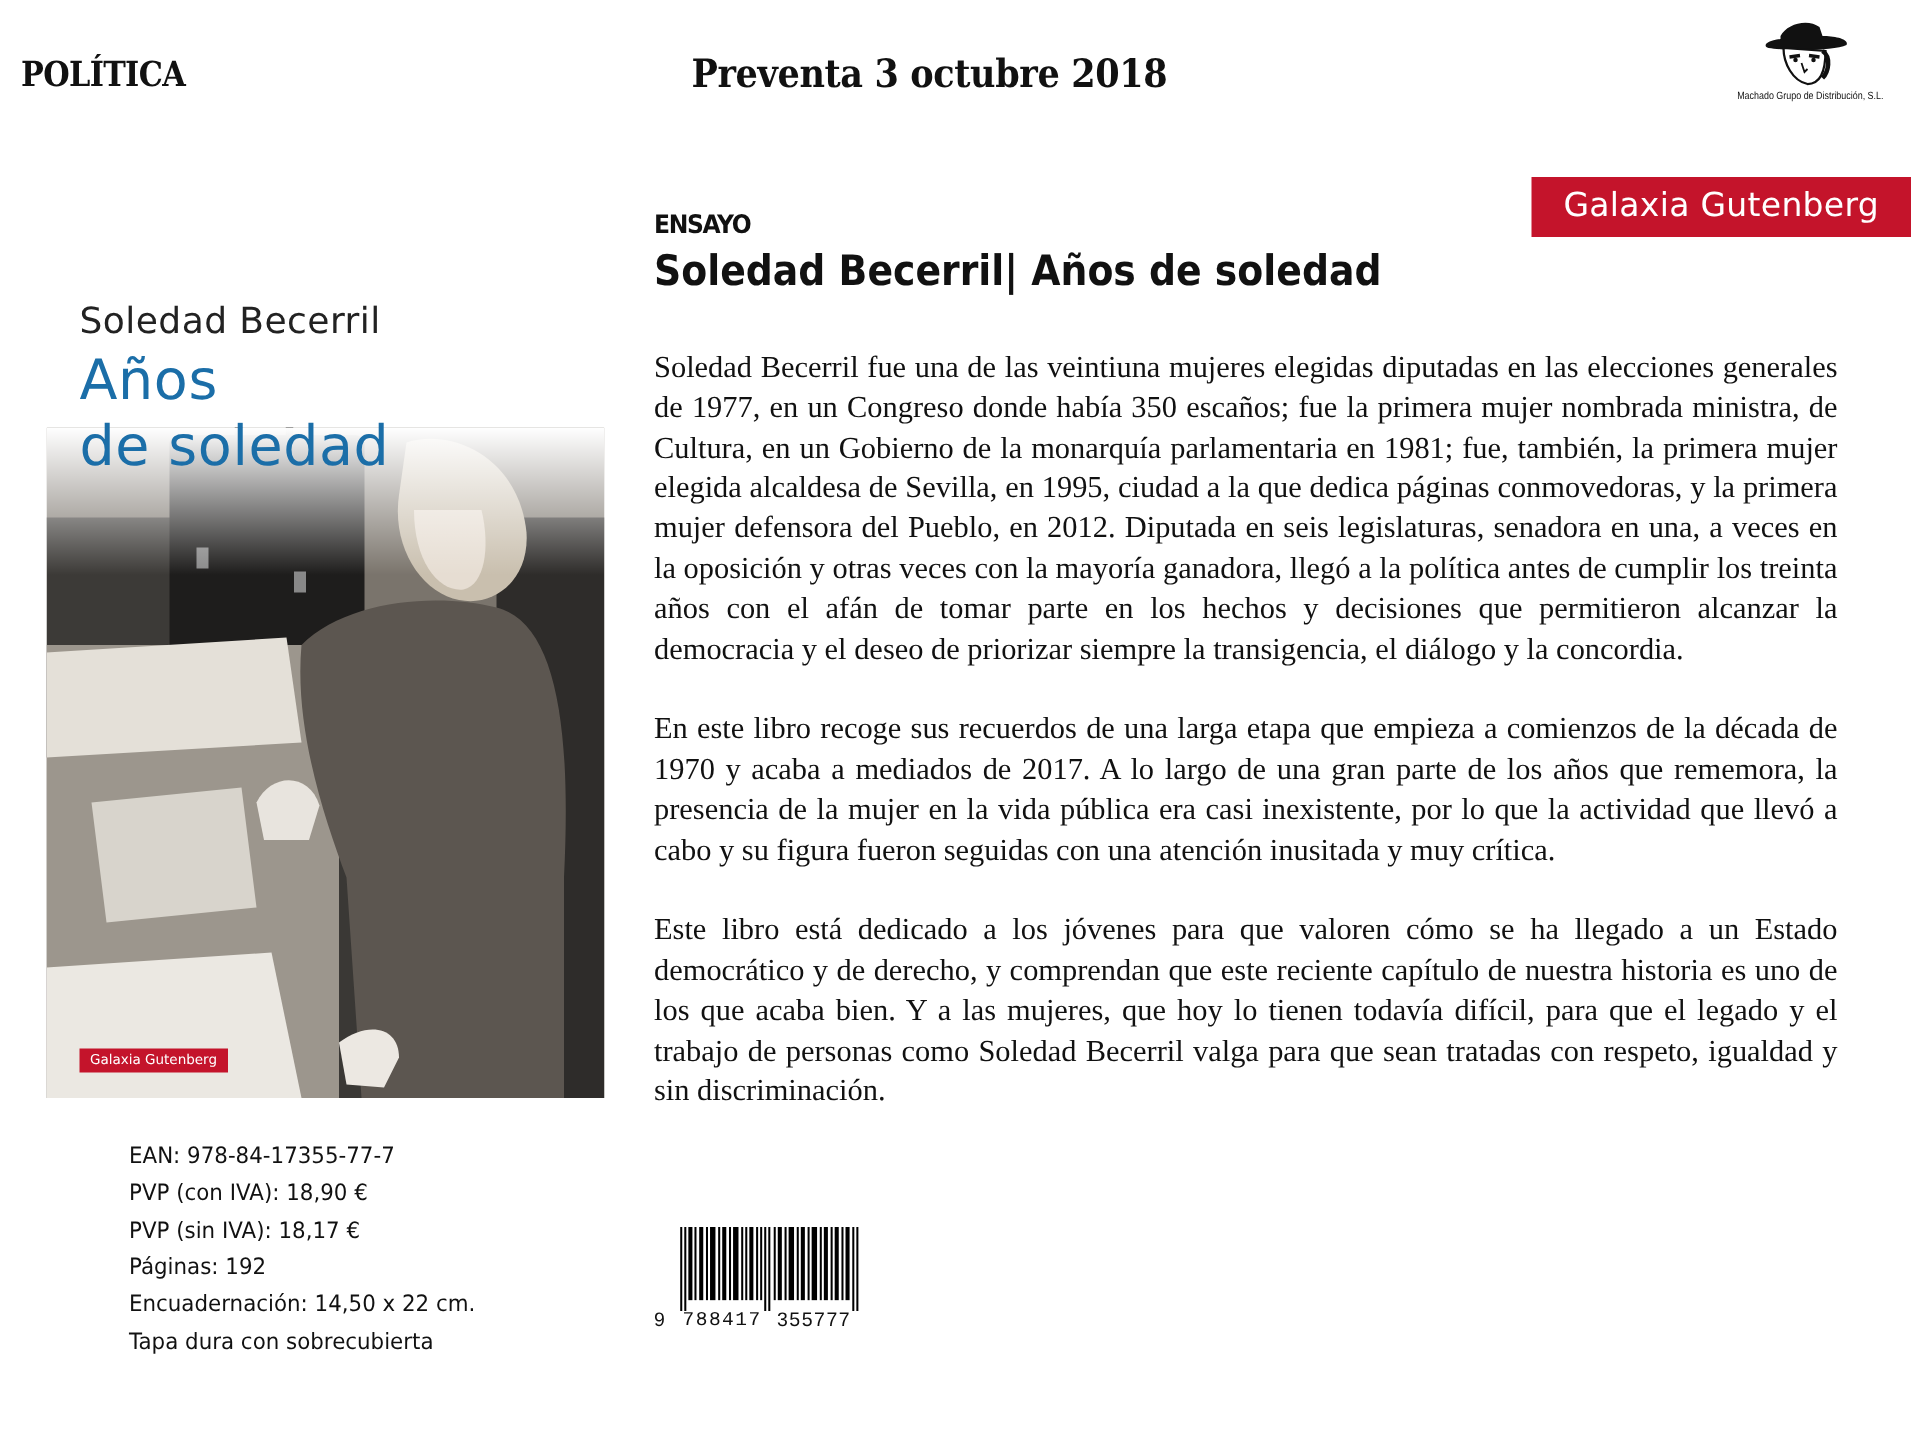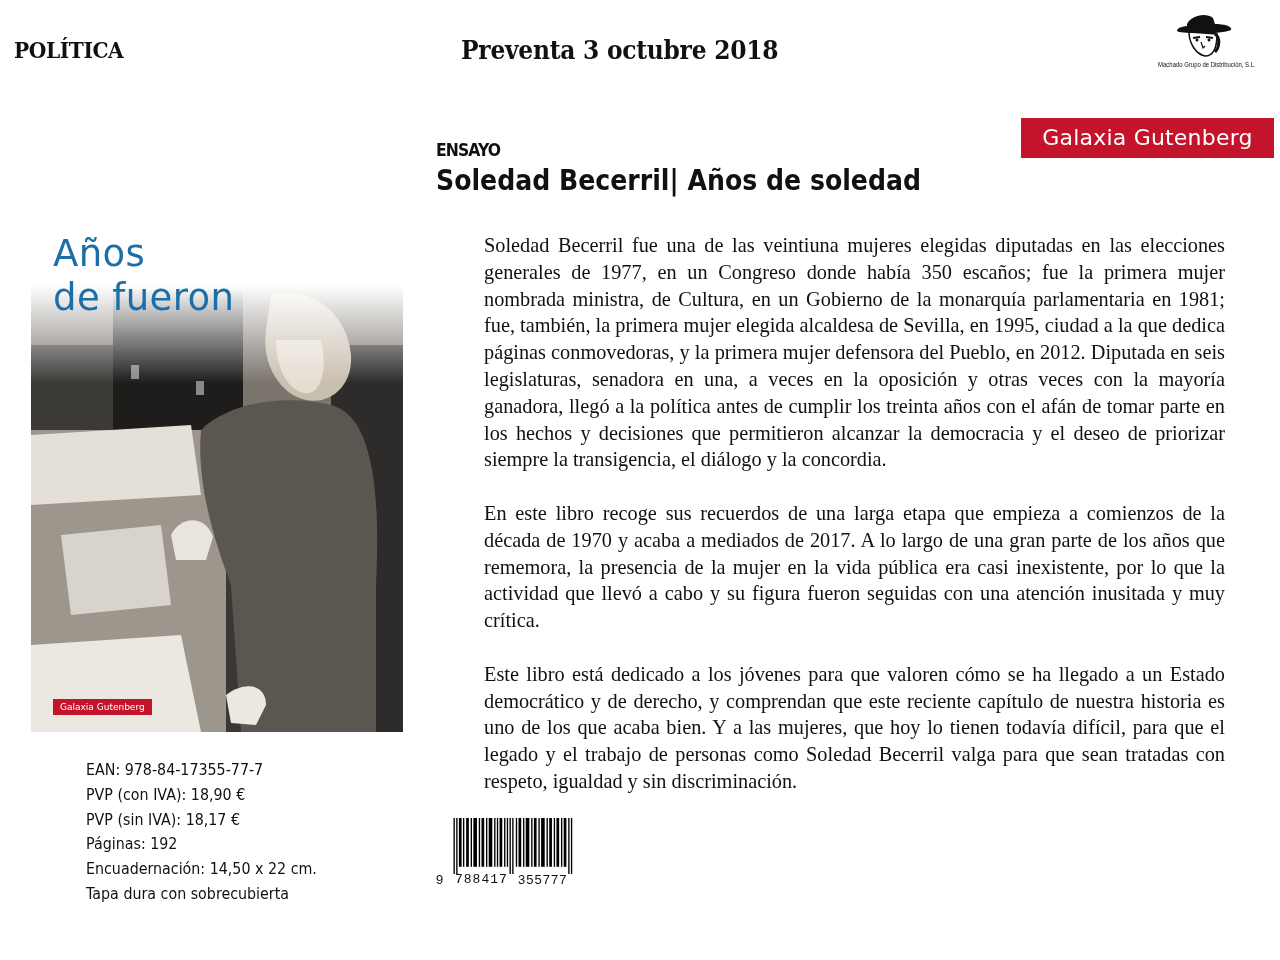--- a/index.html
+++ b/index.html
@@ -37,21 +37,21 @@
   }
   .headline {
     position: absolute; left: 436px; top: 164px;
     font-family: "DejaVu Sans", sans-serif; font-weight: bold; font-size: 28px;
     transform: scaleX(0.9); transform-origin: left top; white-space: nowrap;
   }
 
   .description { position: absolute; left: 436px; top: 232px; width: 789px; }
   .description p {
     font-family: "Liberation Serif", serif; font-size: 20.3px; line-height: 26.8px;
-    text-align: justify; margin-bottom: 26.8px; color: #111; margin-left: 48px;
+    text-align: justify; margin-bottom: 26.8px; color: #111;
   }
 
   .cover {
     position: absolute; left: 31px; top: 180px; width: 372px; height: 552px; overflow: hidden;
     background: #fff;
   }
   .cover-photo {
     position: absolute; left: 0; top: 105px; width: 372px; height: 447px;
     background: linear-gradient(180deg, #ffffff 0%, #e8e6e2 18%, #bdb8b0 35%, #8d877f 55%, #a39d94 75%, #c9c4bc 100%);
   }
@@ -132,22 +132,23 @@
       <polygon points="0,360 150,350 170,447 0,447" fill="#ebe8e2"></polygon>
       <rect x="195" y="200" width="30" height="247" fill="#3a3835"></rect>
       <path d="M240 10 C270 0, 315 20, 320 70 C322 100, 300 120, 275 115 C250 110, 230 80, 235 45 Z" fill="#c9bfae"></path>
       <path d="M245 55 C245 90, 262 110, 278 108 C292 105, 296 80, 290 55 Z" fill="#e6ddd2"></path>
       <path d="M170 145 C200 115, 260 110, 300 120 C340 130, 350 200, 345 300 L345 447 L210 447 L200 300 C185 260, 165 200, 170 145 Z" fill="#5c5650"></path>
       <path d="M140 250 C150 230, 175 230, 182 252 L175 275 L145 275 Z" fill="#e8e4de"></path>
       <path d="M195 410 C215 395, 235 400, 235 420 L225 440 L200 438 Z" fill="#ece8e2"></path>
       <rect x="0" y="0" width="372" height="447" fill="url(#fade)"></rect>
     </svg>
   </div>
+  <div class="cover-author">Soledad Becerril</div>
   <div class="cover-title">Años
-de fueron</div>
+de soledad</div>
   <div class="cover-badge">Galaxia Gutenberg</div>
 </div>
 
 <ul class="specs">
   <li>EAN: 978-84-17355-77-7</li>
   <li>PVP (con IVA): 18,90 €</li>
   <li>PVP (sin IVA): 18,17 €</li>
   <li>Páginas: 192</li>
   <li>Encuadernación: 14,50 x 22 cm.</li>
   <li>Tapa dura con sobrecubierta</li>

